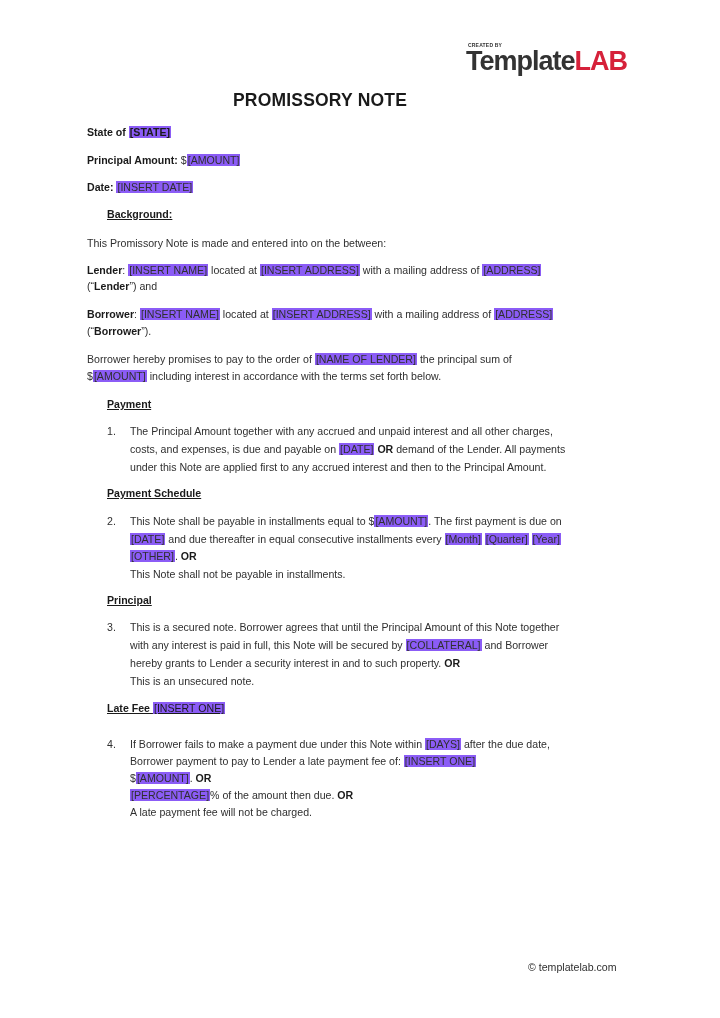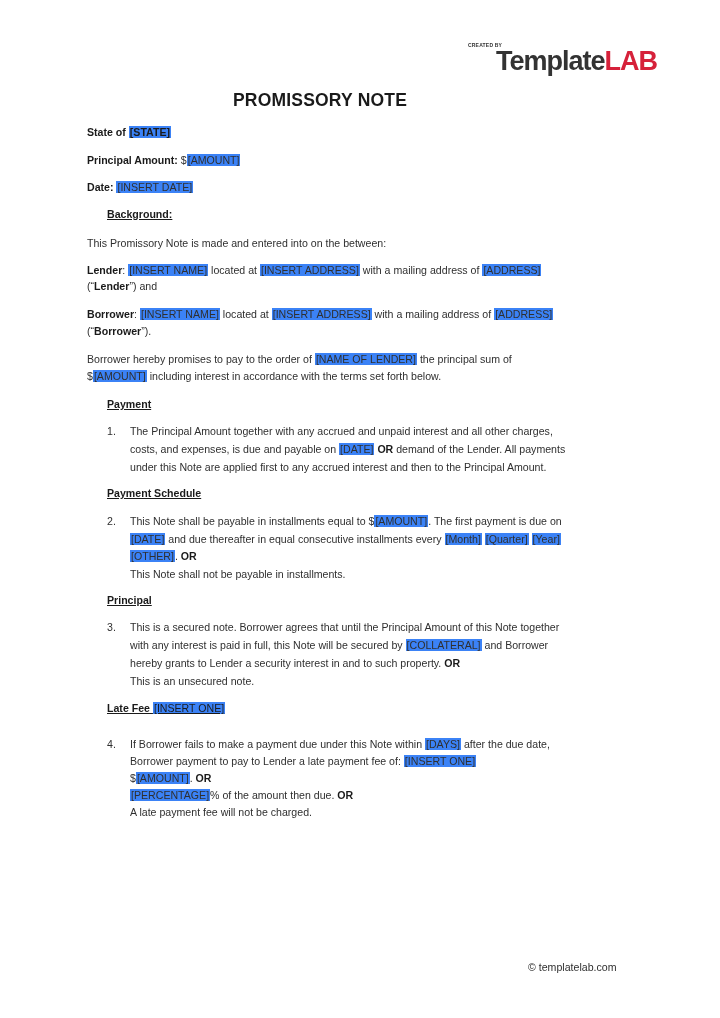--- a/index.html
+++ b/index.html
@@ -2,28 +2,28 @@
 <html><head>
 <meta charset="utf-8">
 <style>
   html, body { margin: 0; padding: 0; }
   body {
     width: 720px; height: 1018px; background: #ffffff; position: relative;
     font-family: "Liberation Sans", sans-serif; color: #2a2a2a; overflow: hidden;
   }
   .logo { position: absolute; left: 466px; top: 42px; width: 170px; }
   .logo .created { font-size: 5px; font-weight: bold; letter-spacing: 0.2px; color: #333; position: absolute; left: 2px; top: 0px; }
-  .logo .brand { position: absolute; left: 0; top: 4px; font-size: 27px; font-weight: bold; letter-spacing: -1px; white-space: nowrap; margin-left: 30px; }
+  .logo .brand { position: absolute; left: 0; top: 4px; font-size: 27px; font-weight: bold; letter-spacing: -1px; white-space: nowrap; }
   .logo .brand .t1 { color: #333333; }
   .logo .brand .t2 { color: #d6213a; }
   .title { position: absolute; top: 90px; left: 0; width: 640px; text-align: center; font-size: 17.5px; font-weight: bold; color: #1a1a1a; letter-spacing: 0.2px; }
   .line { position: absolute; left: 87px; font-size: 10.6px; line-height: 13px; white-space: nowrap; color: #2f2f2f; }
   .b { font-weight: bold; color: #1a1a1a; }
   .u { text-decoration: underline; padding-left: 20px; }
-  .hl { background: #3b82f6; padding: 0 1px; }
+  .hl { background: #8b5cf6; padding: 0 1px; }
   .num { position: absolute; left: 107px; font-size: 10.6px; line-height: 13px; color: #2f2f2f; }
   .ind { left: 130px; }
   .footer { position: absolute; left: 528px; top: 961px; font-size: 10.6px; color: #2f2f2f; }
 </style>
 </head>
 <body>
 
 <div class="logo">
   <div class="created">CREATED BY</div>
   <div class="brand"><span class="t1">Template</span><span class="t2">LAB</span></div>

